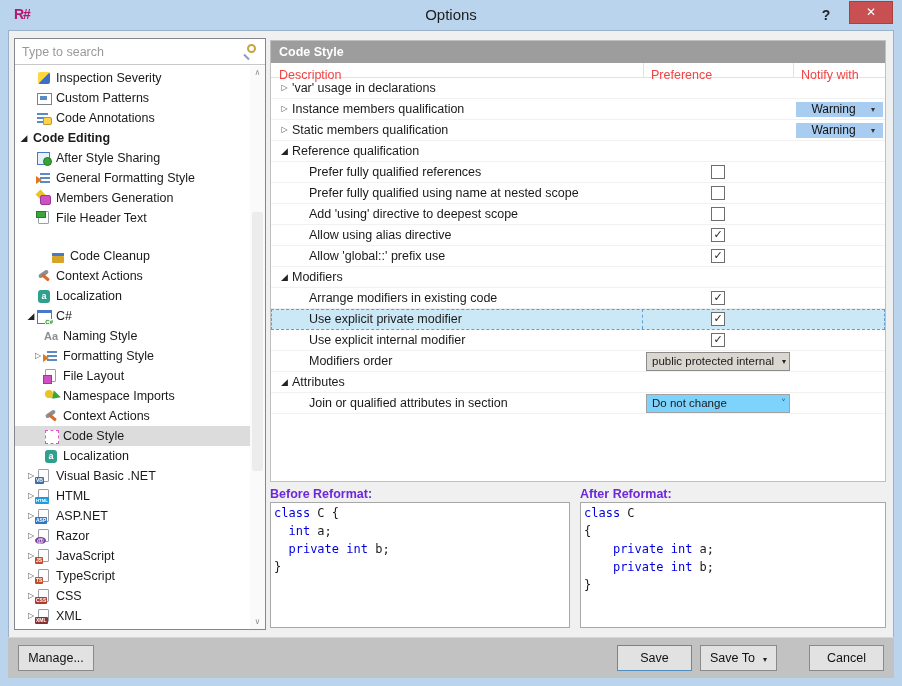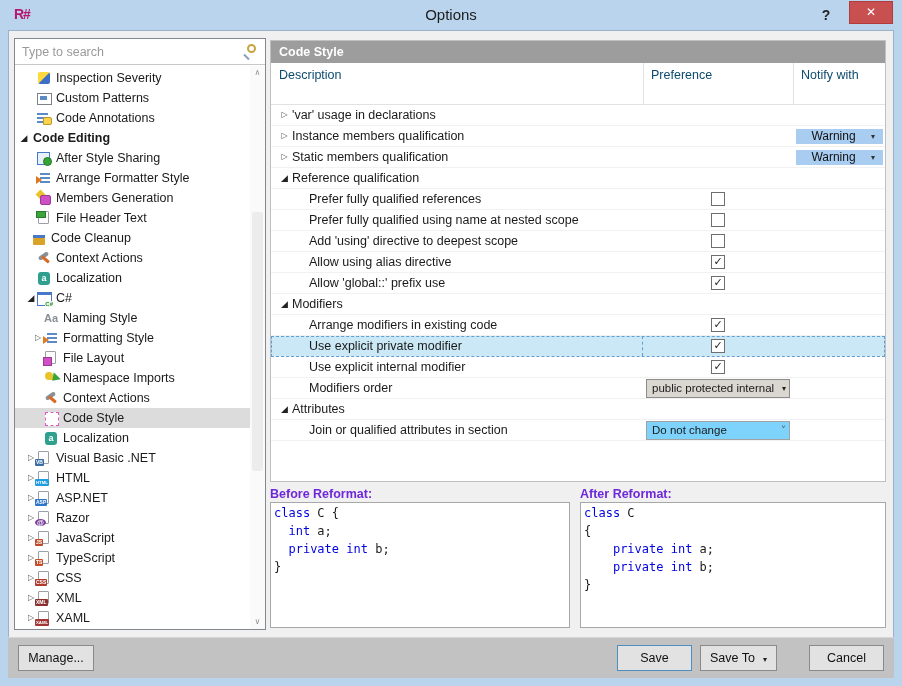--- a/index.html
+++ b/index.html
@@ -115,21 +115,21 @@
   .ic-ts .badge { background:#c24e28; }
   .ic-css .badge { background:#b03a2e; }
   .ic-xml .badge { background:#8b3030; }
   .ic-xaml .badge { background:#a23535; font-size:4.3px; }
 
   
   .grid { position:absolute; left:262px; top:10px; width:616px; height:442px;
           background:#fff; border:1px solid #c0c0c0; }
   .grid-title { height:22px; line-height:22px; background:var(--header_gray,#9d9d9d);
                 color:#fff; font-weight:bold; padding-left:8px; }
-  .grid-header { display:flex; height:42px; line-height:25px; color:#0c4a6e;
+  .grid-header { display:flex; height:15px; line-height:25px; color:#ef4444;
                  border-bottom:1px solid #e2e2e2; }
   .gh-desc { flex:1; padding-left:8px; }
   .gh-pref { width:150px; border-left:1px solid #e2e2e2; padding-left:7px; }
   .gh-notify { width:92px; border-left:1px solid #e2e2e2; padding-left:7px; }
 
   .g-row { display:flex; height:21px; line-height:20px; border-bottom:1px solid #f1f1f1; position:relative; }
   .g-row.sel { background:var(--selection_blue,#cbe8f6); outline:1px dashed #5f9fd6; outline-offset:-1px; }
   .g-desc { flex:1; display:flex; align-items:center; overflow:hidden; white-space:nowrap; }
   .g-row.sel .g-desc { border-right:1px dashed #5f9fd6; }
   .g-pref { width:150px; display:flex; align-items:center; justify-content:center; flex:none; }
@@ -215,35 +215,35 @@
             <span class="tl bold">Code Editing</span>
           </div>
           <div class="tree-row" style="padding-left: 11px;">
             <span class="arr"></span>
             <span class="ti ic-code-style-sharing"></span>
             <span class="tl">After Style Sharing</span>
           </div>
           <div class="tree-row" style="padding-left: 11px;">
             <span class="arr"></span>
             <span class="ti ic-formatter-style"></span>
-            <span class="tl">Arrange Formatter Style</span>
+            <span class="tl">General Formatting Style</span>
           </div>
           <div class="tree-row" style="padding-left: 11px;">
             <span class="arr"></span>
             <span class="ti ic-members-generation"></span>
             <span class="tl">Members Generation</span>
           </div>
           <div class="tree-row" style="padding-left: 11px;">
             <span class="arr"></span>
             <span class="ti ic-file-header-text">
               <span class="doc"></span>
             </span>
             <span class="tl">File Header Text</span>
           </div>
-          <div class="tree-row" style="padding-left: 6px;">
+          <div class="tree-row" style="padding-left: 25px; margin-top: 18px;">
             <span class="arr"></span>
             <span class="ti ic-code-cleanup"></span>
             <span class="tl">Code Cleanup</span>
           </div>
           <div class="tree-row" style="padding-left: 11px;">
             <span class="arr"></span>
             <span class="ti ic-context-actions"></span>
             <span class="tl">Context Actions</span>
           </div>
           <div class="tree-row" style="padding-left: 11px;">

